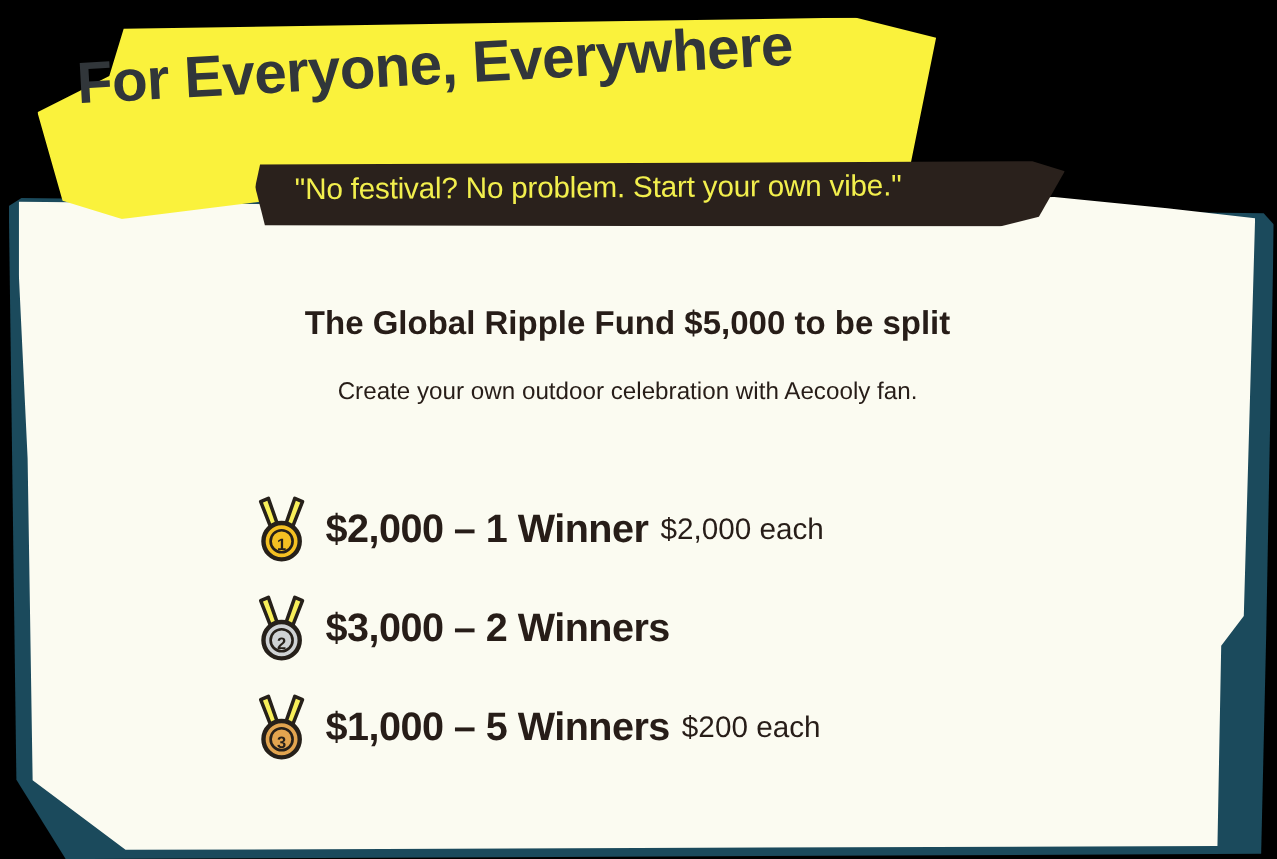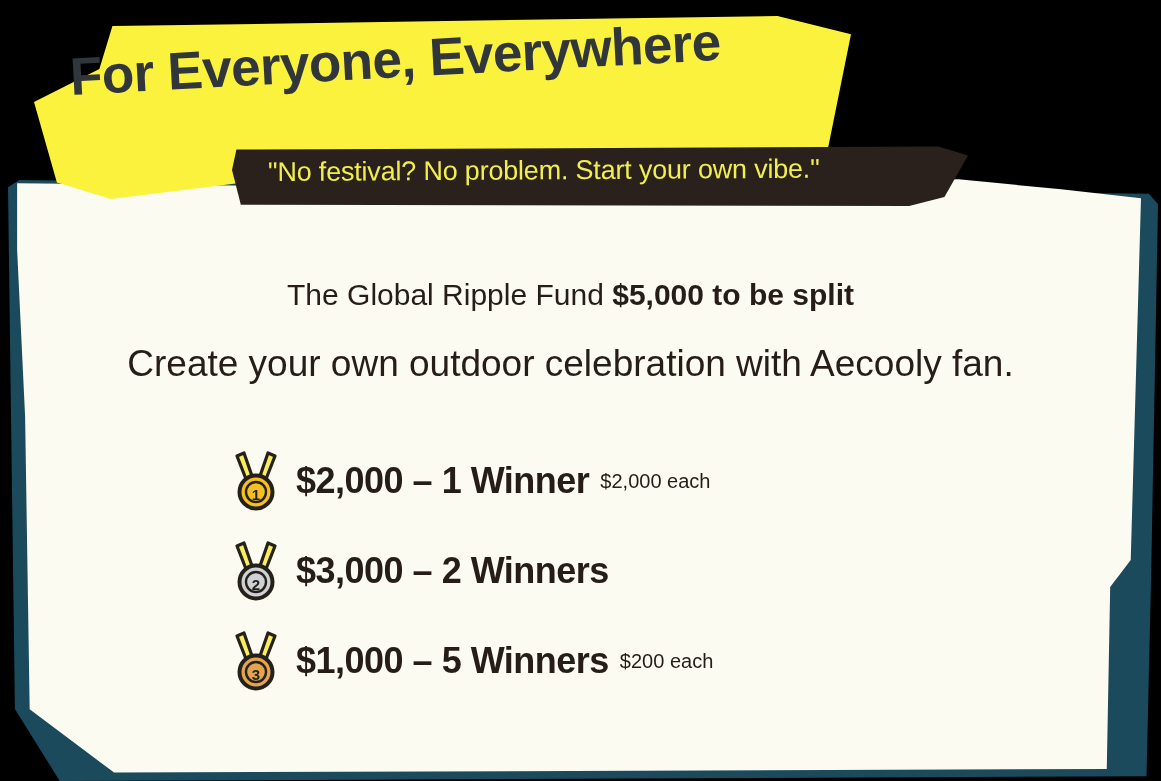--- a/index.html
+++ b/index.html
@@ -139,35 +139,35 @@
     left: 0;
     top: 278px;
     width: 1141px;
     text-align: center;
     color: #271d18;
     font-family: "Liberation Sans", sans-serif;
     font-size: 30px;
     white-space: nowrap;
   }
   .fund-line .fund-name {
-    font-weight: 400;
+    font-weight: 700;
   }
   .fund-line .fund-amount {
     font-weight: 700;
   }
 
   .subtitle {
     position: absolute;
     left: 0;
     top: 343px;
     width: 1141px;
     text-align: center;
     color: #271d18;
     font-family: "Liberation Sans", sans-serif;
-    font-size: 37px;
+    font-size: 22px;
     font-weight: 400;
     white-space: nowrap;
   }
 
   
   .prizes {
     position: absolute;
     left: 228px;
     top: 436px;
     width: 760px;
@@ -188,21 +188,21 @@
     color: #271d18;
     font-family: "Liberation Sans", sans-serif;
     font-size: 36px;
     font-weight: 700;
     letter-spacing: -0.5px;
     white-space: nowrap;
   }
   .prize-each {
     color: #271d18;
     font-family: "Liberation Sans", sans-serif;
-    font-size: 20px;
+    font-size: 27px;
     font-weight: 400;
     margin-left: 11px;
     white-space: nowrap;
   }
 </style>
 </head>
 <body>
 
 <div id="stage">
 

